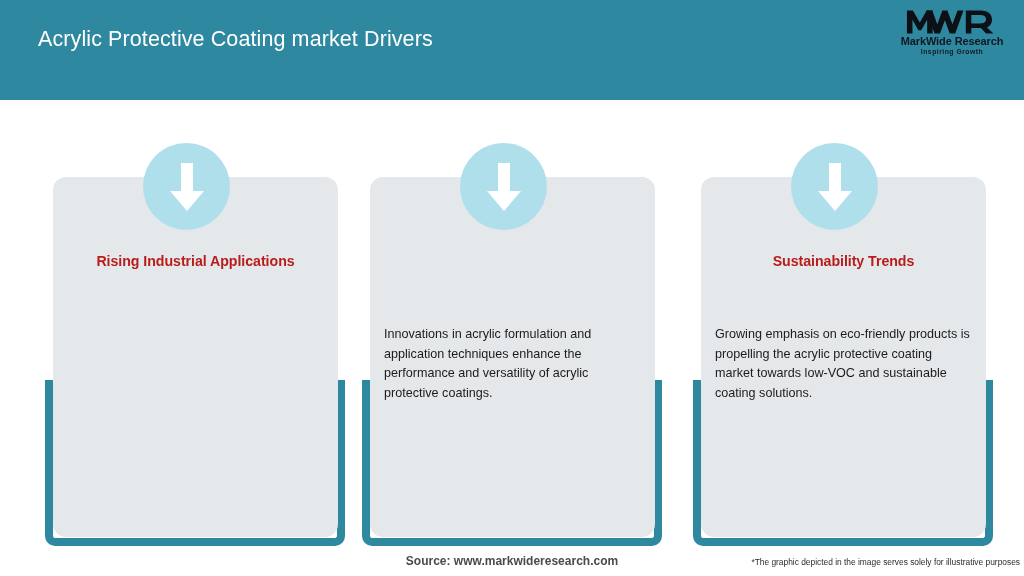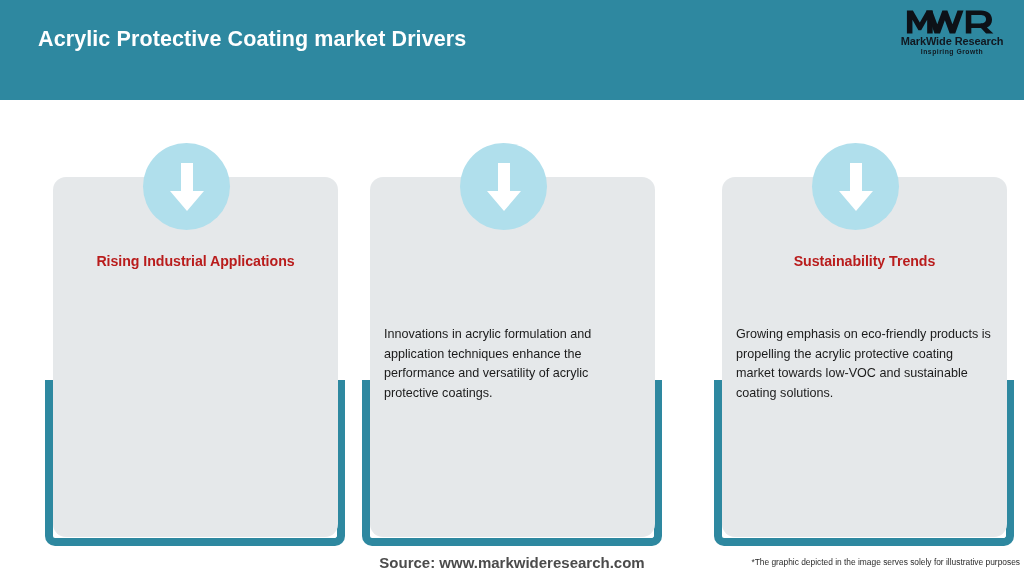--- a/index.html
+++ b/index.html
@@ -22,21 +22,21 @@
     top: 0;
     width: 1024px;
     height: 100px;
     background: #2e88a0;
   }
   #page-title {
     position: absolute;
     left: 38px;
     top: 27px;
     font-size: 21.5px;
-    font-weight: bold;
+    font-weight: normal;
     color: #ffffff;
     letter-spacing: 0.1px;
     white-space: nowrap;
   }
 
   
   #brand-logo {
     position: absolute;
     right: 16px;
     top: 8px;
@@ -71,21 +71,21 @@
 
   
   .card-group {
     position: absolute;
     top: 143px;
     width: 300px;
     height: 410px;
   }
   #card-group-0 { left: 45px; }
   #card-group-1 { left: 362px; }
-  #card-group-2 { left: 714px; }
+  #card-group-2 { left: 693px; }
 
   
   .card-backing {
     position: absolute;
     left: 0px;
     top: 237px;
     width: 300px;
     height: 166px;
     border: 8px solid #2e88a0;
     border-top: none;
@@ -145,21 +145,21 @@
     text-align: left;
   }
 
   
   #source-note {
     position: absolute;
     left: 0;
     top: 554px;
     width: 1024px;
     text-align: center;
-    font-size: 15px;
+    font-size: 12px;
     font-weight: bold;
     color: #4b4b4b;
   }
   #disclaimer-note {
     position: absolute;
     right: 4px;
     top: 557px;
     font-size: 8.4px;
     color: #2b2b2b;
     white-space: nowrap;

